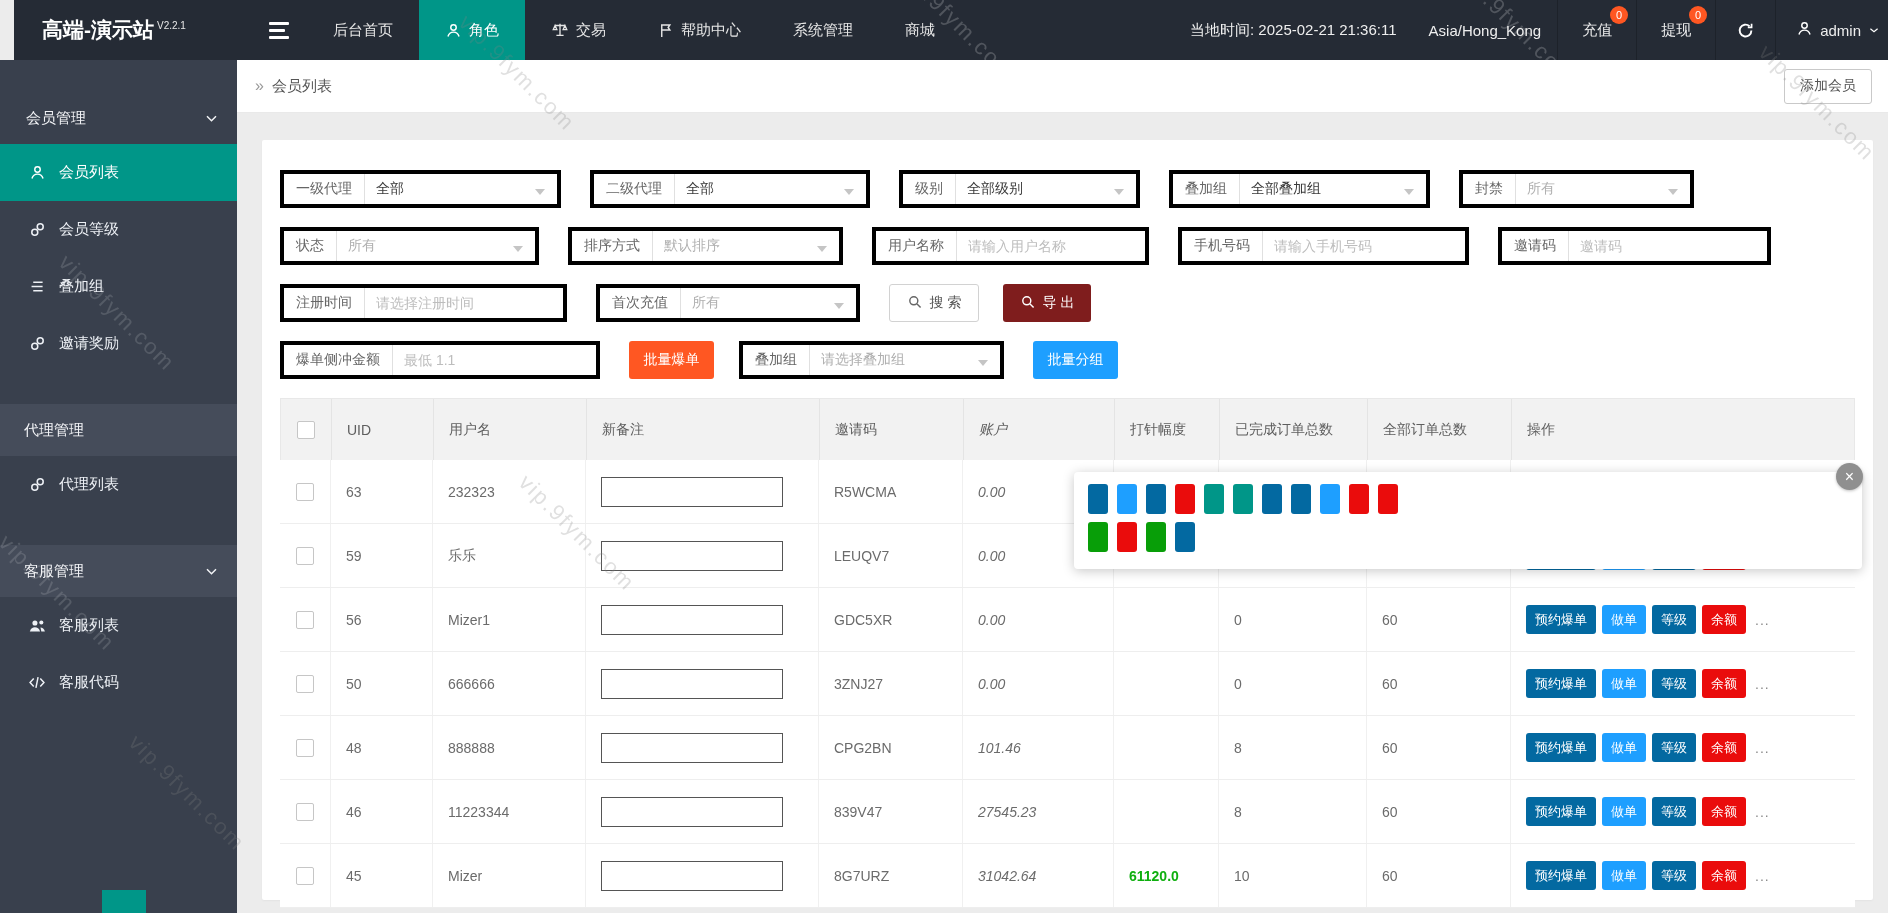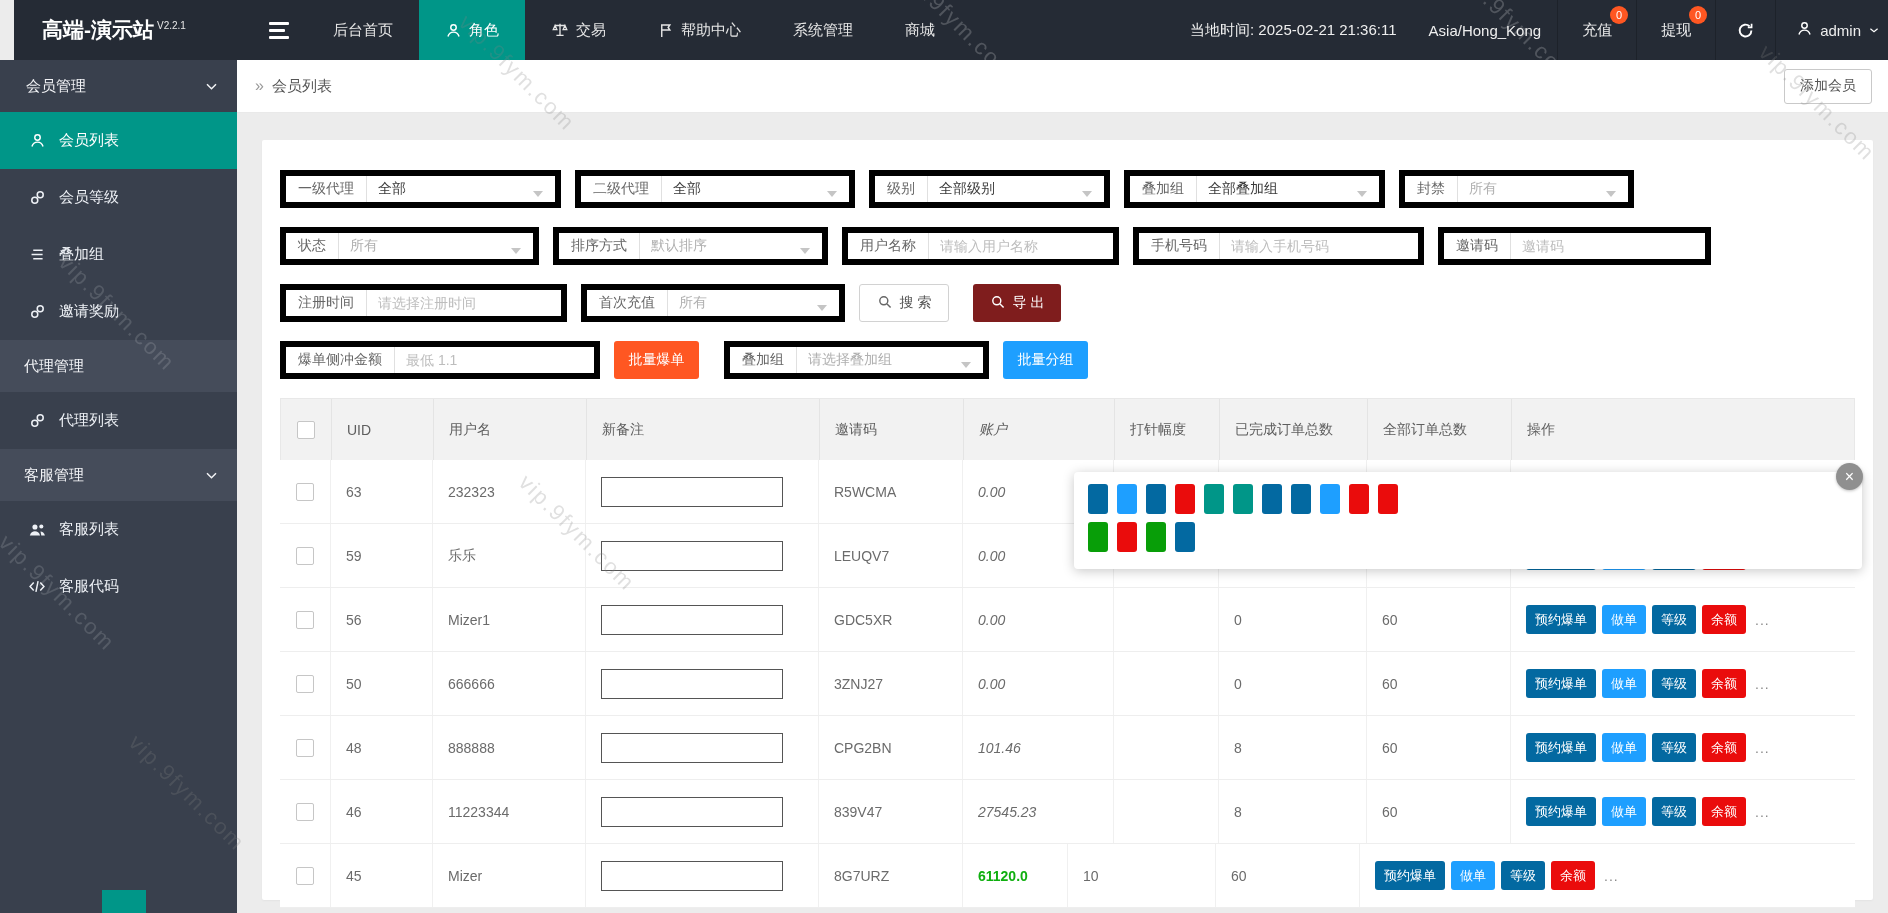--- a/index.html
+++ b/index.html
@@ -21,40 +21,40 @@
   .top-time { font-size:15px; padding:0 16px; white-space:nowrap; }
   .top-tz { font-size:15px; padding:0 16px; white-space:nowrap; }
   .top-link { position:relative; height:60px; display:flex; align-items:center; padding:0 24px; font-size:15px; border-left:1px solid #1d222a; cursor:pointer; }
   .badge { position:absolute; top:6px; right:8px; min-width:18px; height:18px; border-radius:9px; background:#ff5722; color:#fff; font-size:11px; line-height:18px; text-align:center; padding:0 5px; }
   .top-icon-btn { height:60px; display:flex; align-items:center; padding:0 20px; border-left:1px solid #1d222a; cursor:pointer; }
   .top-admin { height:60px; display:flex; align-items:center; gap:7px; padding:0 22px 0 20px; border-left:1px solid #1d222a; font-size:15px; cursor:pointer; }
 
   
   .sidebar { position:absolute; top:60px; left:0; width:237px; bottom:0; background:#39404d; z-index:5; }
   .side-row { height:57px; display:flex; align-items:center; padding:0 18px 0 26px; color:#eef1f6; font-size:15px; gap:11px; cursor:pointer; position:relative; }
-  .side-row.group { height:52px; font-size:15px; color:#f2f3f6; }
+  .side-row.group { height:52px; font-size:15px; color:#f2f3f6;margin-top:32px; }
   .side-row.group.light { background:#454c5a;padding-left:24px; }
   .side-row.active { background:#009688; color:#fff; }
   .sicon { width:22px; display:flex; justify-content:center; }
   .sicon svg { display:block; }
   .schev { margin-left:auto; display:flex; }
   .side-teal { position:absolute; left:102px; bottom:0; width:44px; height:23px; background:#009688; }
 
   
   .main { position:absolute; left:237px; top:60px; right:0; bottom:0; background:#ececec; }
   .crumb-bar { height:53px; background:#fff; display:flex; align-items:center; padding:0 16px 0 18px; border-bottom:1px solid #e9e9e9; }
   .crumb-sym { color:#9a9a9a; font-size:16px; margin-right:8px; }
   .crumb-title { color:#555; font-size:15px; }
   .add-btn { margin-left:auto; background:#fff; border:1px solid #c9c9c9; border-radius:3px; height:35px; padding:0 15px; font-size:14px; color:#555; cursor:pointer; }
 
   .card { margin:27px 15px 0 25px; background:#fff; border-radius:2px; padding:30px 18px 0 18px; height:760px; box-shadow:0 1px 2px rgba(0,0,0,.04); position:relative; }
 
   
   .frow { display:flex; margin-bottom:19px; align-items:center; }
-  .fgroup { display:flex; border:6px solid #000000; height:38px; margin-right:14px; background:#fff; align-items:stretch; }
+  .fgroup { display:flex; border:4px solid #000000; height:38px; margin-right:29px; background:#fff; align-items:stretch; }
   .flabel { padding:0 12px; display:flex; align-items:center; font-size:14px; color:#666; border-right:1px solid #e0e0e0; white-space:nowrap; background:#fff; }
   .fvalue { flex:1; display:flex; align-items:center; padding:0 30px 0 11px; font-size:14px; color:#3a3a3a; position:relative; cursor:pointer; }
   .caret { width:0; height:0; border-left:5px solid transparent; border-right:5px solid transparent; border-top:6px solid #c5c5c5; position:absolute; right:12px; top:15px; }
   .fgroup.muted .selval { color:#b0b0b0; }
   .finput { border:none; outline:none; flex:1; font-size:14px; padding:0 11px; color:#333; min-width:0; }
   .finput::placeholder { color:#bdbdbd; }
   #frow1 .fgroup:nth-child(1){width:281px} #frow1 .fgroup:nth-child(2){width:280px}
   #frow1 .fgroup:nth-child(3){width:241px} #frow1 .fgroup:nth-child(4){width:261px}
   #frow1 .fgroup:nth-child(5){width:235px}
   #frow2 .fgroup:nth-child(1){width:259px} #frow2 .fgroup:nth-child(2){width:275px}
@@ -570,20 +570,21 @@
             <div class="tr">
     <div class="td c-cb">
                 <span class="cb"></span>
               </div>
     <div class="td c-uid">45</div>
     <div class="td c-user">Mizer</div>
     <div class="td c-note">
                 <input class="note-input" style="">
               </div>
     <div class="td c-invite">8G7URZ</div>
+    <div class="td c-account">31042.64</div>
     <div class="td c-needle">
                 <span class="needle">61120.0</span>
               </div>
     <div class="td c-done">10</div>
     <div class="td c-total">60</div>
     <div class="td c-actions">
       <span class="abtn orange">预约爆单</span>
       <span class="abtn blue">做单</span>
       <span class="abtn orange">等级</span>
       <span class="abtn red">余额</span>

